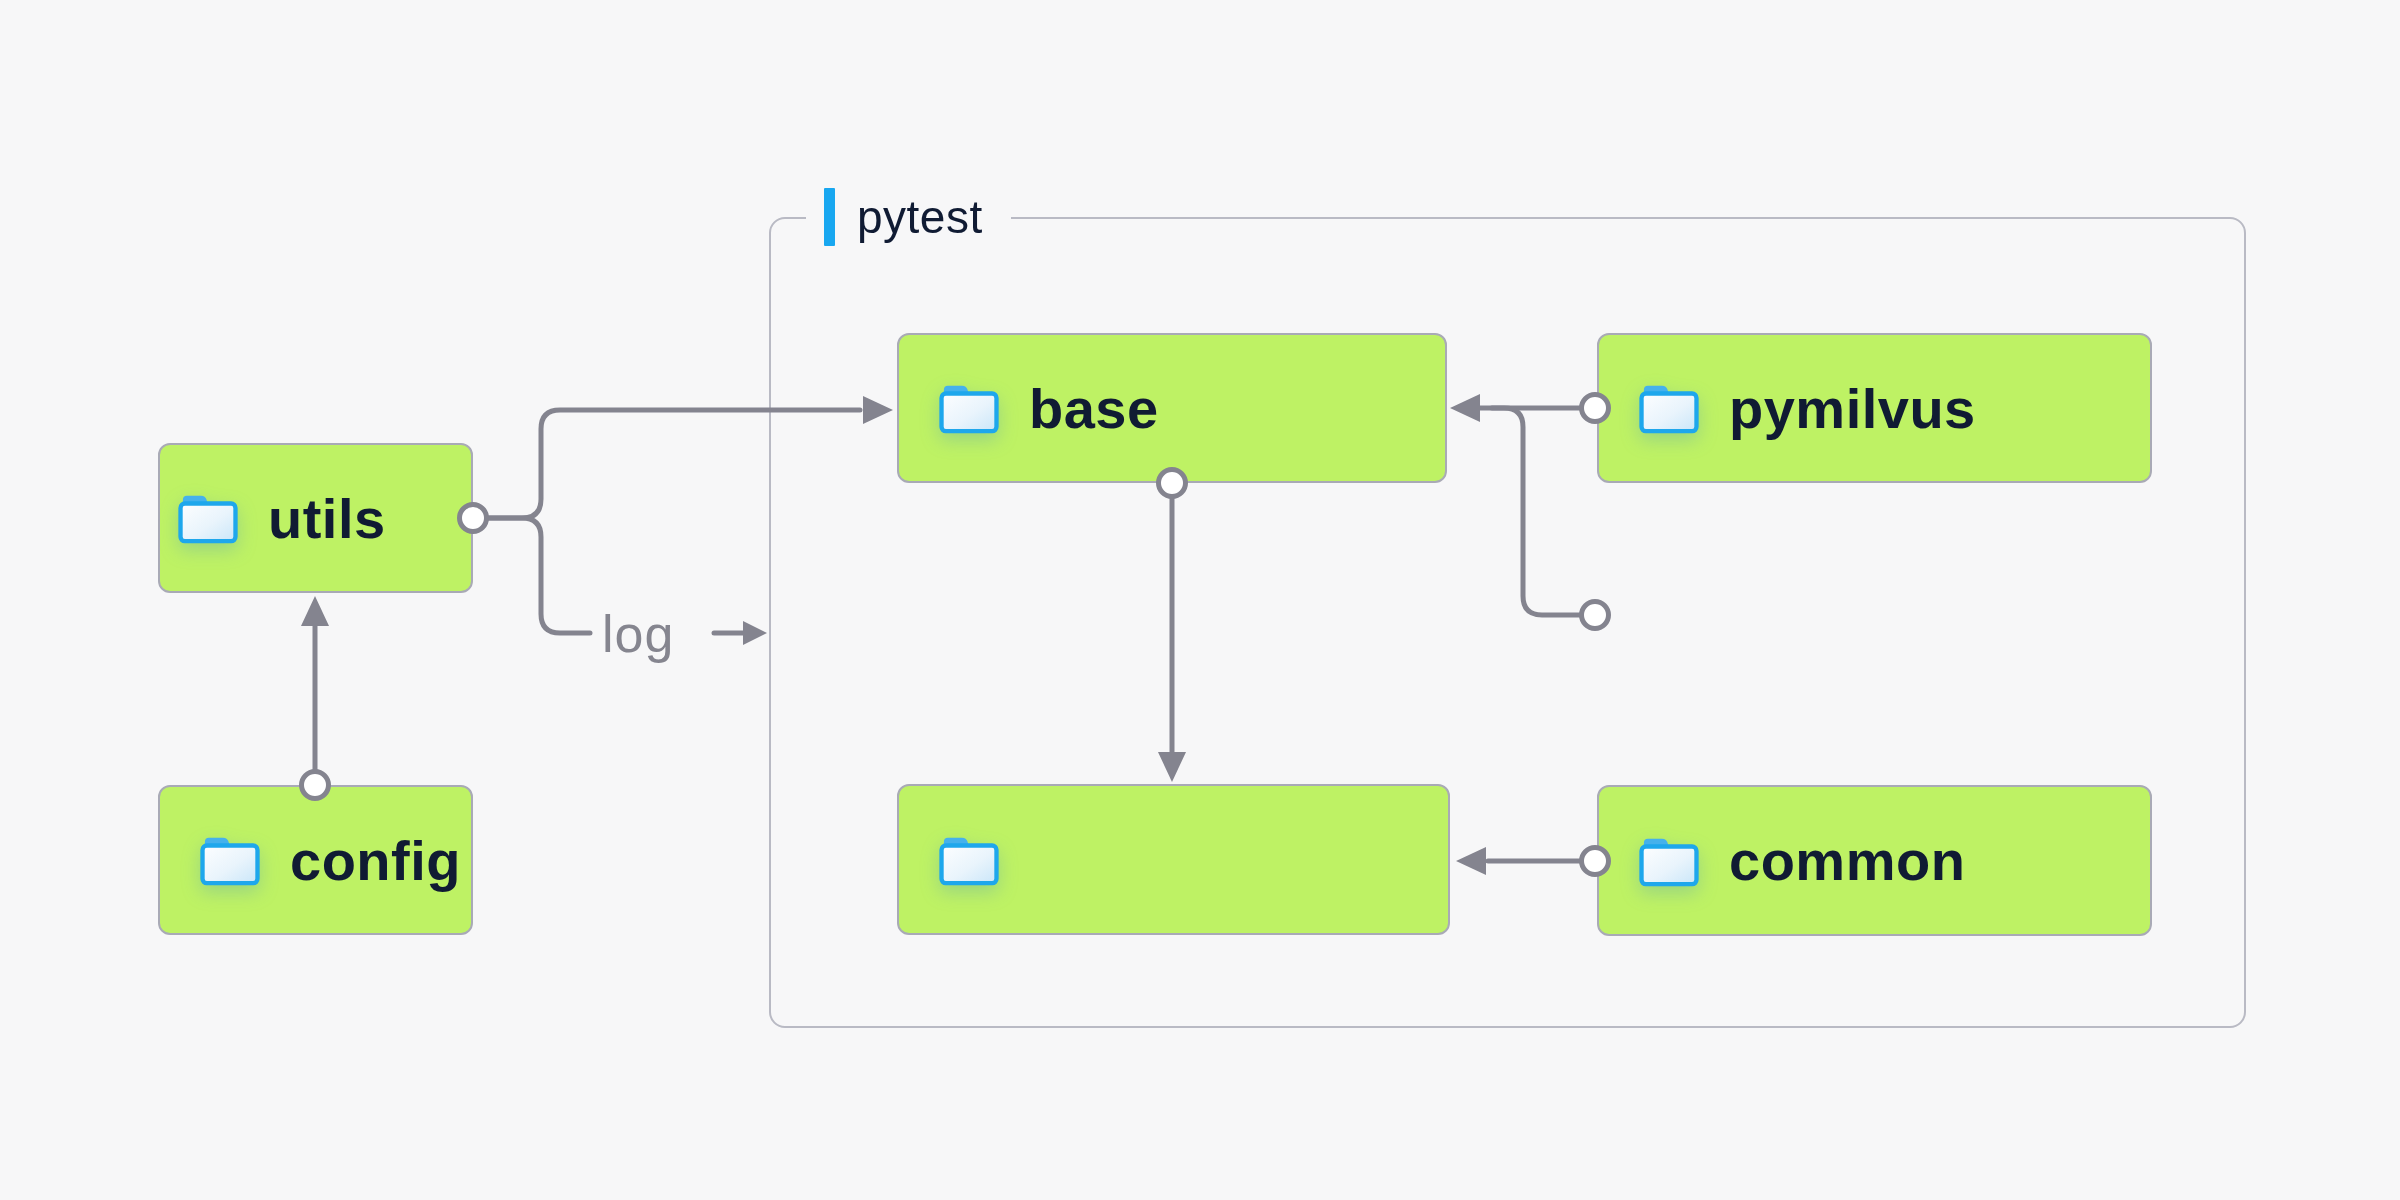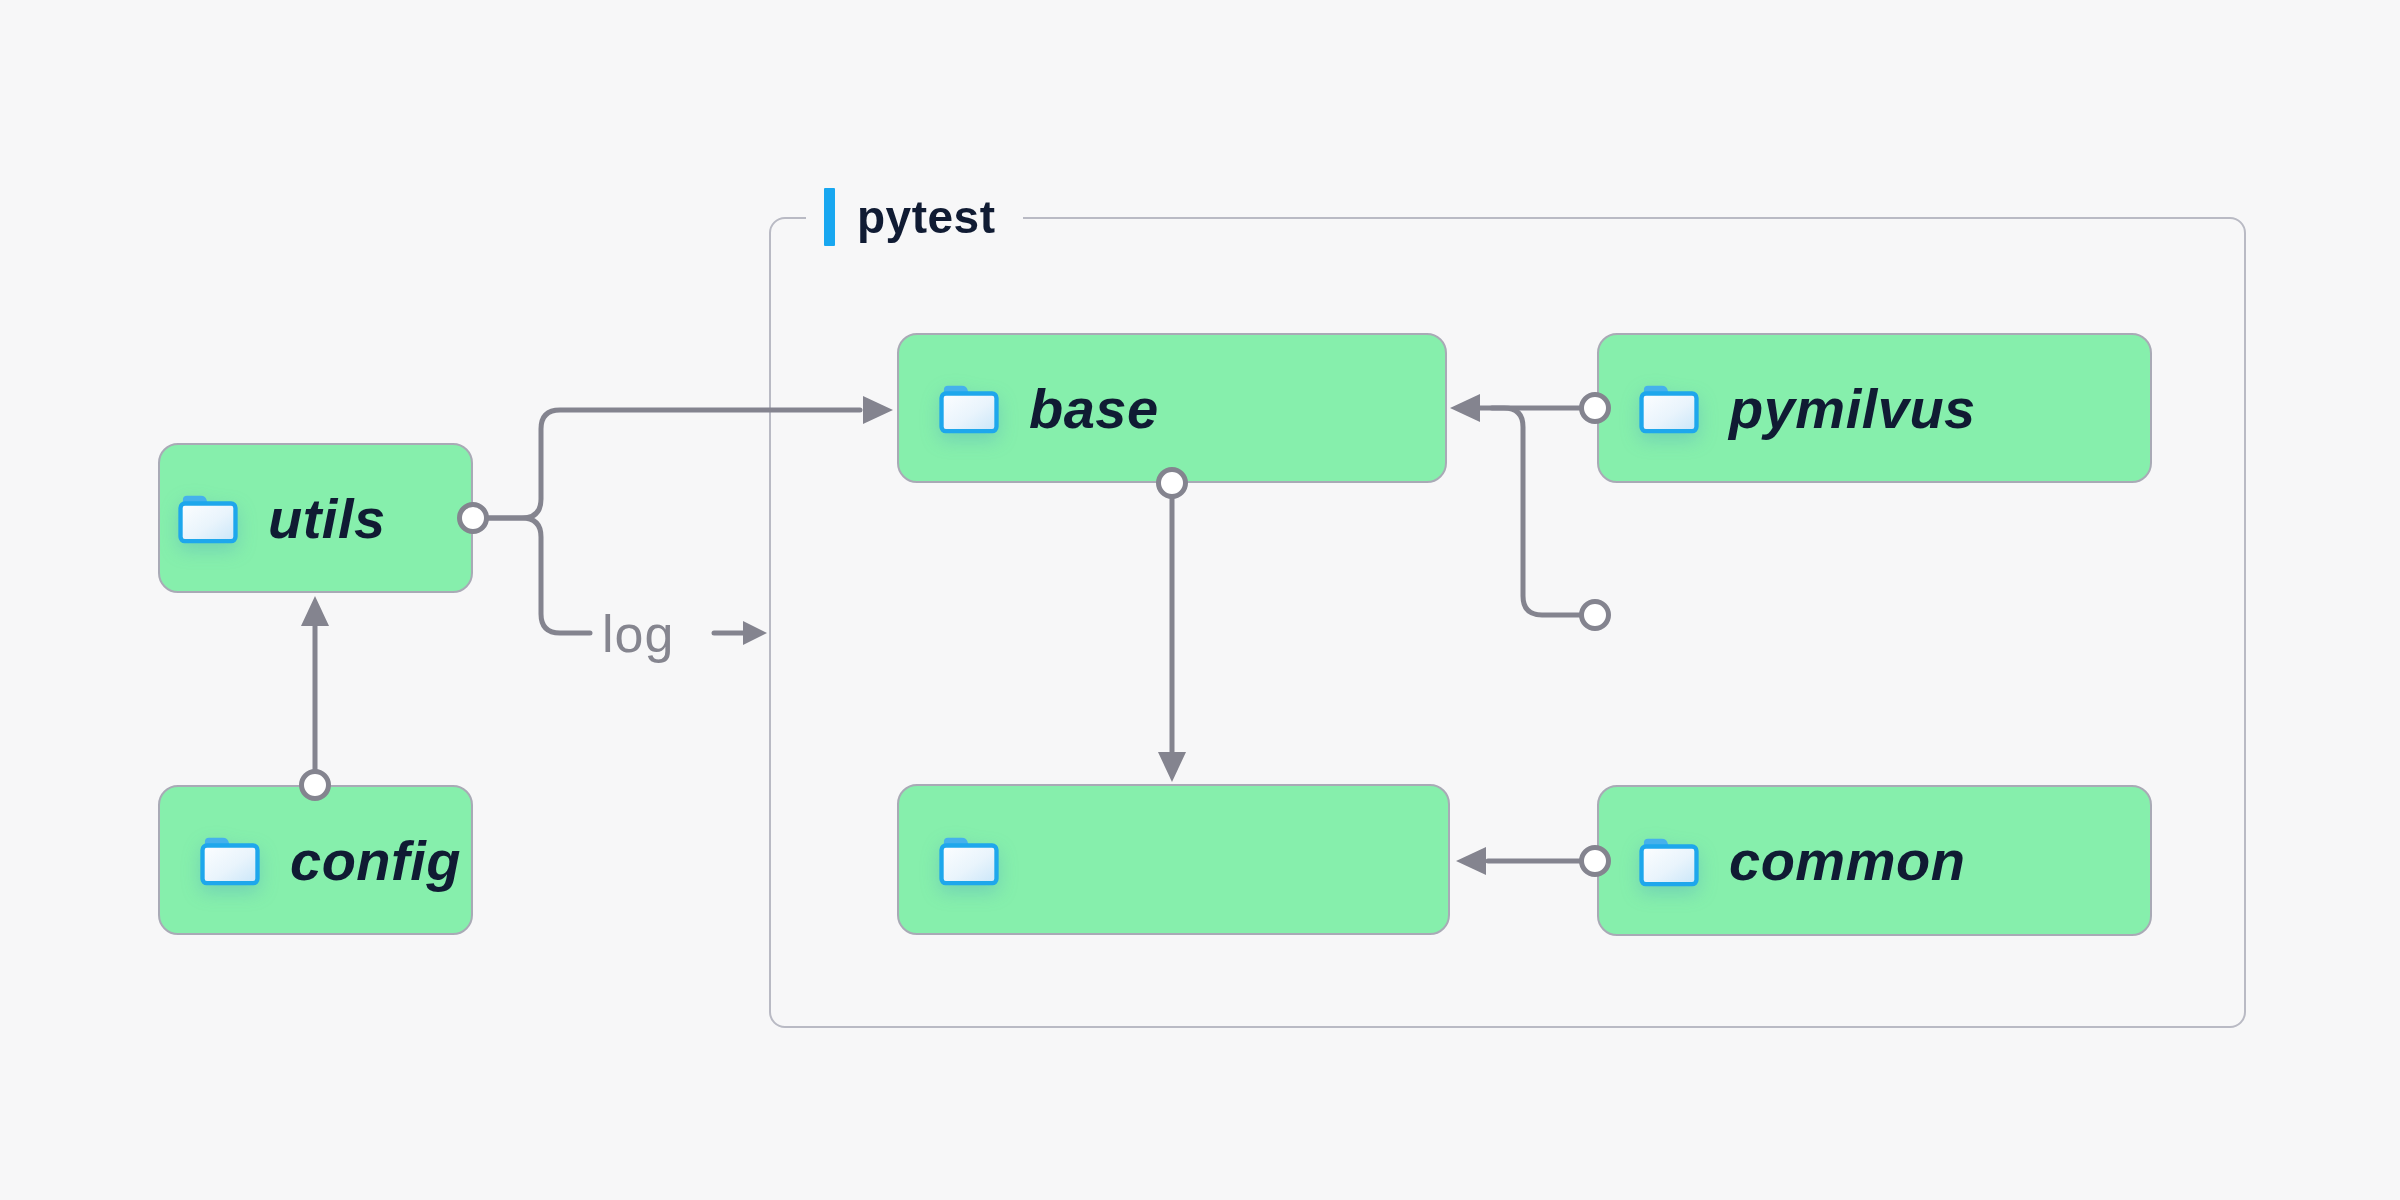--- a/index.html
+++ b/index.html
@@ -5,25 +5,25 @@
   html,body{margin:0;padding:0;}
   body{background:#f7f7f8;font-family:"Liberation Sans", sans-serif;}
   .canvas{position:relative;width:2400px;height:1200px;background:#f7f7f8;overflow:hidden;}
 
   
   .group-box{position:absolute;left:769px;top:217px;width:1477px;height:811px;
     border:2px solid #b9bac4;border-radius:16px;background:transparent;box-sizing:border-box;}
   .group-label{position:absolute;left:806px;top:186px;height:62px;display:flex;align-items:center;
     gap:22px;padding:0 28px 0 18px;background:#f7f7f8;z-index:3;}
   .group-accent{width:11px;height:58px;background:#18a7f0;border-radius:1px;}
-  .group-title{font-size:46px;font-weight:700;color:#101b33;letter-spacing:0.5px;}
+  .group-title{font-size:46px;font-weight:400;color:#101b33;letter-spacing:0.5px;}
 
   
-  .node{position:absolute;background:#86efac;border:2px solid #a9aab6;border-radius:20px;
-    display:flex;align-items:center;padding-left:38px;box-sizing:border-box;z-index:2;font-style:italic;}
+  .node{position:absolute;background:#bef264;border:2px solid #a9aab6;border-radius:12px;
+    display:flex;align-items:center;padding-left:38px;box-sizing:border-box;z-index:2;}
   .node-label{font-size:56px;font-weight:700;color:#101b33;margin-left:28px;letter-spacing:0.5px;}
   .node-icon{display:flex;align-items:center;}
   .node-icon svg{filter:drop-shadow(0 7px 9px rgba(60,140,200,0.28));}
 
   .node-utils    {left:158px; top:443px; width:315px; height:150px;padding-left:16px;}
   .node-config   {left:158px; top:785px; width:315px; height:150px;}
   .node-base     {left:897px; top:333px; width:550px; height:150px;}
   .node-testcases{left:897px; top:784px; width:553px; height:151px;}
   .node-pymilvus {left:1597px;top:333px; width:555px; height:150px;}
   .node-check    {left:1597px;top:540px; width:555px; height:150px;}

